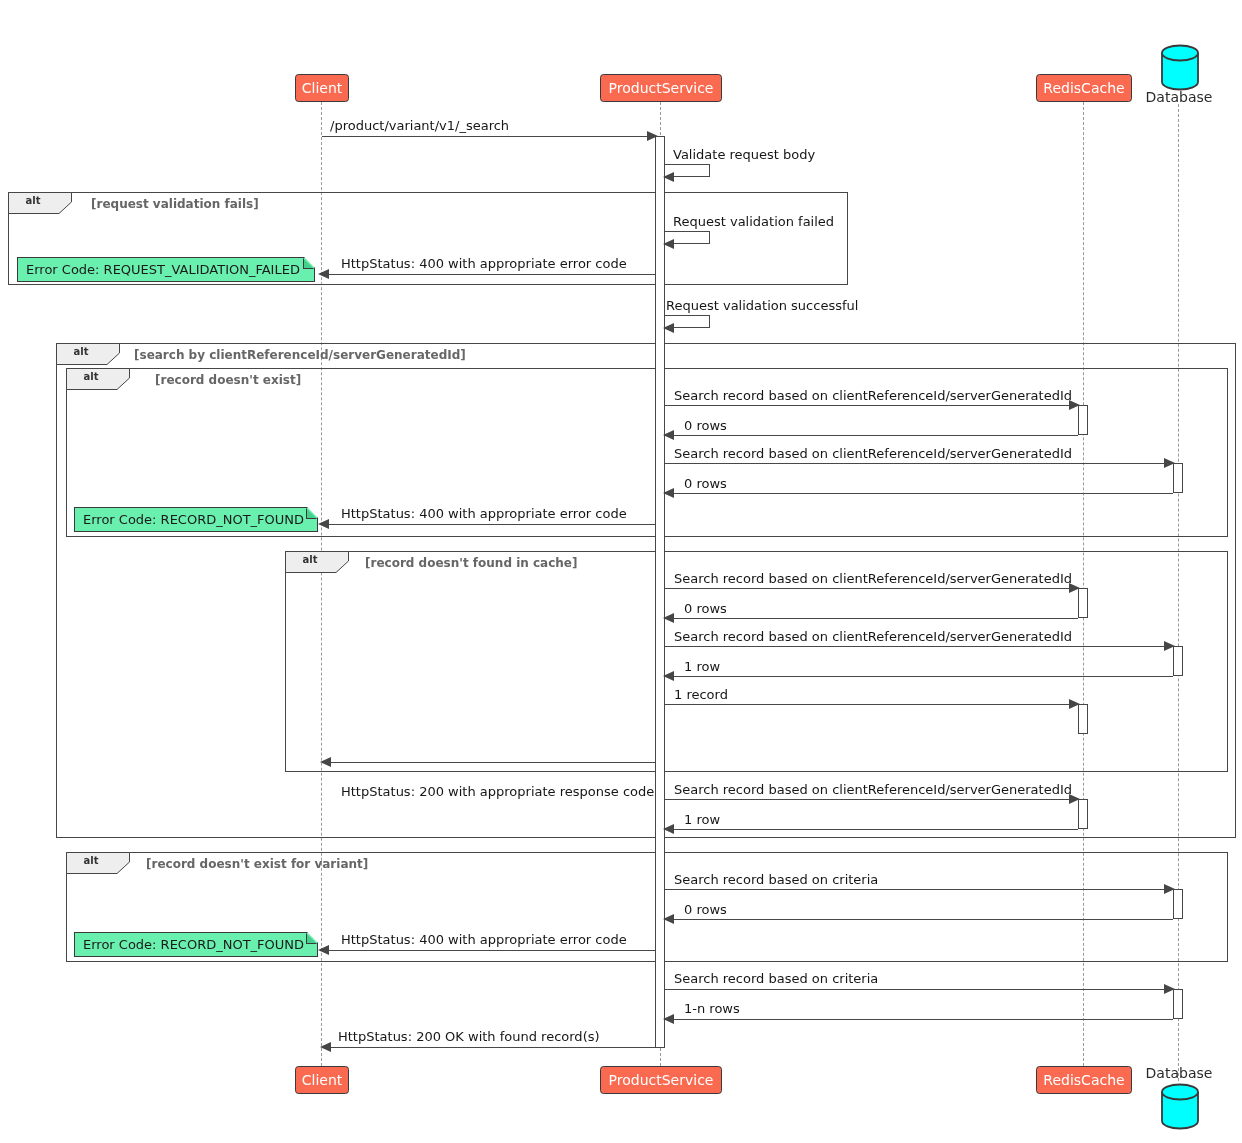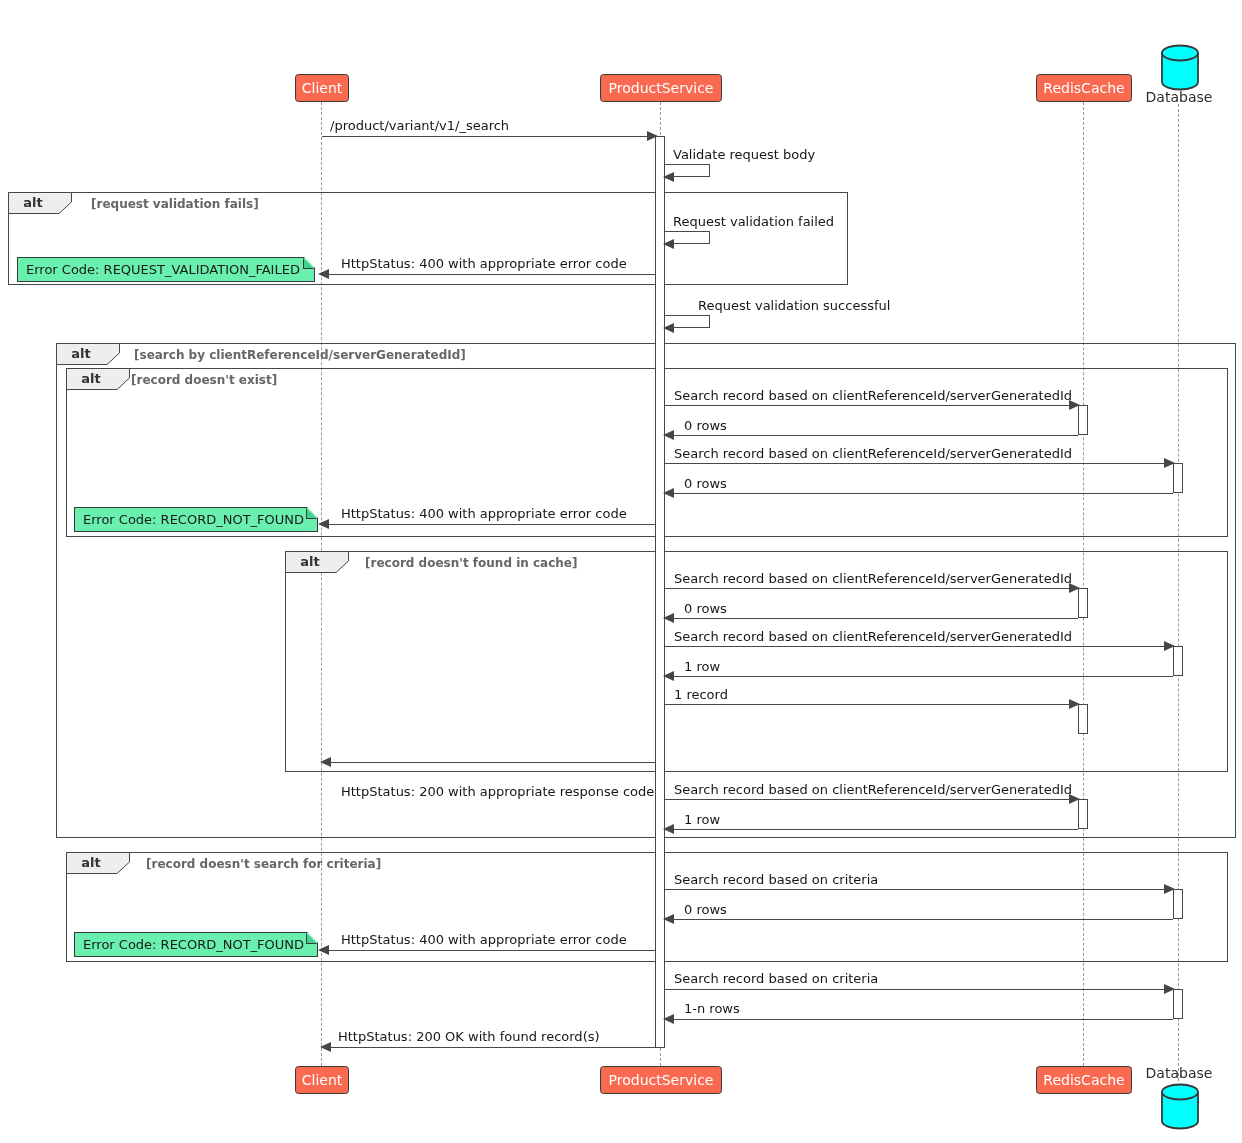--- a/index.html
+++ b/index.html
@@ -8,21 +8,21 @@
   .title{position:absolute;top:13px;left:0;width:100%;text-align:center;
          font-size:16px;font-weight:bold;color:#111;}
   .lifeline{position:absolute;width:0;border-left:1px dashed #9a9a9a;}
   .participant{position:absolute;background:#F96A50;border:1.6px solid #3A3A3A;border-radius:3.5px;
                color:#fff;display:flex;align-items:center;justify-content:center;font-size:14px;
                box-sizing:border-box;}
   .db-label{position:absolute;font-size:14px;color:#2b2b2b;text-align:center;}
   .act{position:absolute;width:10px;background:#fff;border:1px solid #454645;box-sizing:border-box;}
   .frame{position:absolute;border:1.2px solid #454645;box-sizing:border-box;}
   .frame-op{position:absolute;top:2px;left:0;width:48px;text-align:center;
-            font-size:13px;font-weight:bold;color:#333;}
+            font-size:10px;font-weight:bold;color:#333;}
   .frame-cond{position:absolute;top:4px;font-size:12px;font-weight:bold;color:#666;white-space:nowrap;}
   .pentagon{position:absolute;top:-1px;left:-1px;}
   .m-label{position:absolute;font-size:13px;white-space:nowrap;color:#161616;}
   .line{position:absolute;height:0;border-top:1.2px solid #484848;}
   .ah{position:absolute;width:0;height:0;border:5px solid transparent;top:-5.6px;}
   .ah.r{right:-2px;border-left:11px solid #454645;border-right:0;}
   .ah.l{left:-2px;border-right:11px solid #454645;border-left:0;}
   .self-loop{position:absolute;width:45px;height:13px;border:1.2px solid #484848;border-left:none;box-sizing:border-box;}
   .self-loop .ah{left:-2px;top:auto;bottom:-5.6px;}
   .note{position:absolute;background:#69F0AE;border:1px solid #3A3A3A;height:25px;line-height:24px;
@@ -57,37 +57,37 @@
       </svg>
     <span class="frame-op">alt</span>
     <span class="frame-cond" style="left:77px">[search by clientReferenceId/serverGeneratedId]</span>
   </div>
 
   <div class="frame" style="left:66px;top:368px;width:1162px;height:169px">
     <svg class="pentagon" width="64" height="22" viewBox="0 0 64 22">
         <path d="M0.5,0.5 H63.5 V10 L51,21.5 H0.5 Z" fill="#EEEEEE" stroke="#454645"></path>
       </svg>
     <span class="frame-op">alt</span>
-    <span class="frame-cond" style="left:64px">[record doesn't exist]</span>
+    <span class="frame-cond" style="left:88px">[record doesn't exist]</span>
   </div>
 
   <div class="frame" style="left:285px;top:551px;width:943px;height:221px">
     <svg class="pentagon" width="64" height="22" viewBox="0 0 64 22">
         <path d="M0.5,0.5 H63.5 V10 L51,21.5 H0.5 Z" fill="#EEEEEE" stroke="#454645"></path>
       </svg>
     <span class="frame-op">alt</span>
     <span class="frame-cond" style="left:79px">[record doesn't found in cache]</span>
   </div>
 
   <div class="frame" style="left:66px;top:852px;width:1162px;height:110px">
     <svg class="pentagon" width="64" height="22" viewBox="0 0 64 22">
         <path d="M0.5,0.5 H63.5 V10 L51,21.5 H0.5 Z" fill="#EEEEEE" stroke="#454645"></path>
       </svg>
     <span class="frame-op">alt</span>
-    <span class="frame-cond" style="left:79px">[record doesn't search for criteria]</span>
+    <span class="frame-cond" style="left:79px">[record doesn't exist for variant]</span>
   </div>
 
   <div class="act" style="left:655px;top:136px;height:912px"></div>
   <div class="act" style="left:1078px;top:405px;height:30px"></div>
   <div class="act" style="left:1078px;top:588px;height:30px"></div>
   <div class="act" style="left:1078px;top:704px;height:30px"></div>
   <div class="act" style="left:1078px;top:799px;height:30px"></div>
   <div class="act" style="left:1173px;top:463px;height:30px"></div>
   <div class="act" style="left:1173px;top:646px;height:30px"></div>
   <div class="act" style="left:1173px;top:889px;height:30px"></div>
@@ -115,21 +115,21 @@
   </div>
 
   <div>
     <span class="m-label" style="left:341px;top:256px">HttpStatus: 400 with appropriate error code</span>
     <div class="line" style="left:320px;top:274px;width:336px">
         <i class="ah l"></i>
       </div>
   </div>
 
   <div>
-    <span class="m-label" style="left:698px;top:298px">Request validation successful</span>
+    <span class="m-label" style="left:666px;top:298px">Request validation successful</span>
     <div class="self-loop" style="left:665px;top:315px">
         <i class="ah l"></i>
       </div>
   </div>
 
   <div>
     <span class="m-label" style="left:674px;top:388px">Search record based on clientReferenceId/serverGeneratedId</span>
     <div class="line" style="left:665px;top:405px;width:413px">
         <i class="ah r"></i>
       </div>

